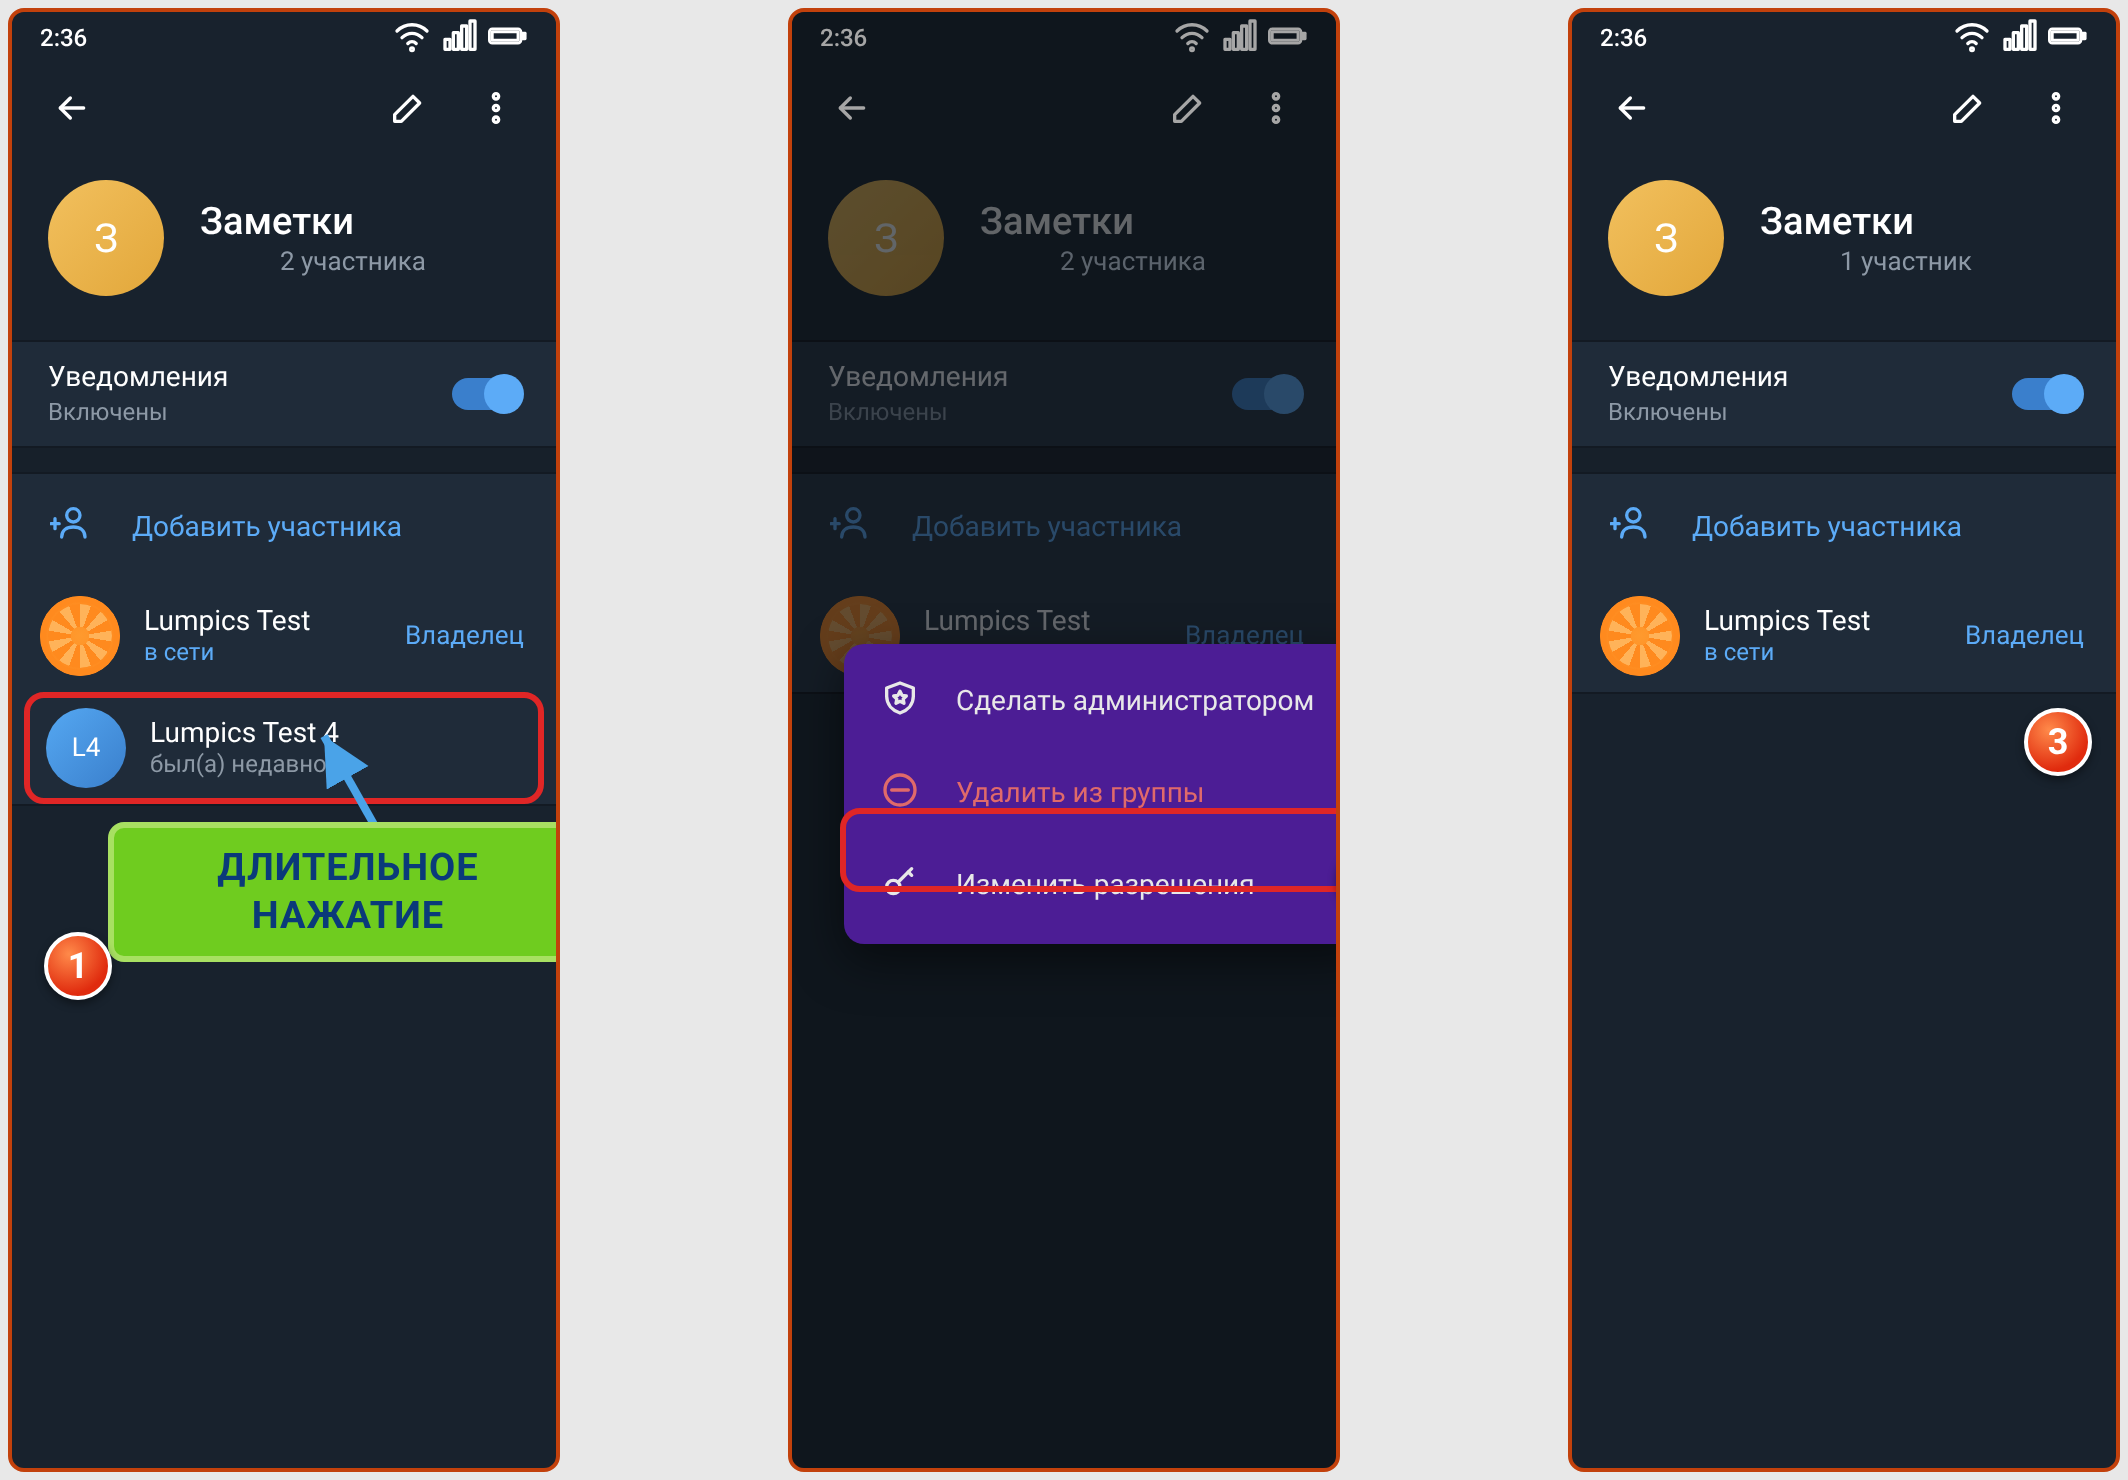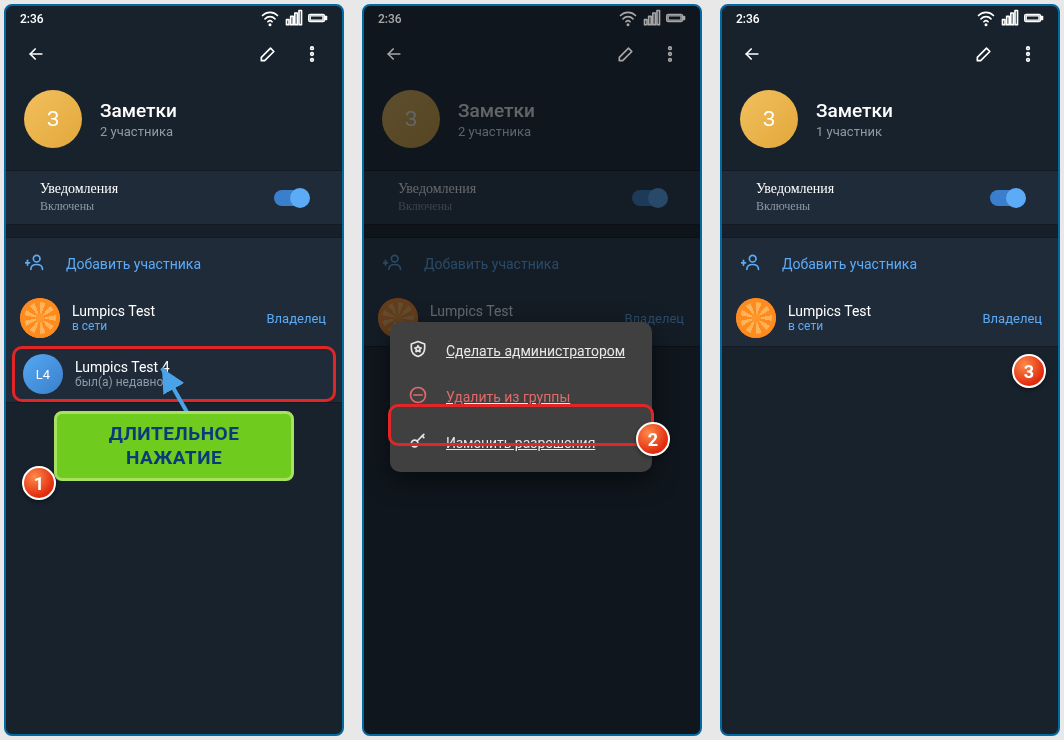--- a/index.html
+++ b/index.html
@@ -6,25 +6,25 @@
   body {
     background: #e8e8e8;
     font-family: -apple-system, BlinkMacSystemFont, "Segoe UI", Roboto, Arial, sans-serif;
     width: 1064px;
     height: 740px;
     display: flex;
     justify-content: space-between;
     padding: 4px;
   }
   .phone {
-    width: 340px;
+    width: 276px;
     height: 732px;
     background: #18222d;
     border-radius: 8px;
-    border: 2px solid #0369a1;
+    border: 2px solid #c2410c;
     overflow: hidden;
     position: relative;
     color: #e8e8e8;
   }
   .dimmed-overlay {
     position: absolute;
     inset: 0;
     background: rgba(0,0,0,0.35);
     z-index: 5;
     pointer-events: none;
@@ -69,31 +69,30 @@
     height: 58px;
     border-radius: 50%;
     background: linear-gradient(135deg, #f2c05e, #e2a73a);
     display: flex;
     align-items: center;
     justify-content: center;
     color: #fff;
     font-size: 20px;
   }
   .group-title { font-size: 19px; font-weight: 500; color: #fff; margin-bottom: 2px; }
-  .group-subtitle { font-size: 13px; color: #8d99a6; }
+  .group-subtitle { font-size: 13px; color: #8d99a6; margin-left: 40px; }
   .section {
     background: #1f2b39;
     border-top: 1px solid #131a23;
     border-bottom: 1px solid #131a23;
   }
   .notif-row {
     display: flex;
     align-items: center;
-    padding: 10px 34px;
-    font-family: Liberation Serif, serif;
+    padding: 10px 18px;
   }
   .notif-text .t1 { font-size: 14px; color: #fff; margin-bottom: 2px; }
   .notif-text .t2 { font-size: 12px; color: #8d99a6; }
   .notif-row .spacer { flex: 1; }
   .toggle {
     width: 34px;
     height: 16px;
     background: #3a7fcc;
     border-radius: 8px;
     position: relative;
@@ -195,26 +194,25 @@
     font-weight: 700;
     font-size: 18px;
     z-index: 25;
     box-shadow: 0 2px 4px rgba(0,0,0,0.4);
   }
   .context-menu {
     position: absolute;
     left: 26px;
     top: 316px;
     width: 262px;
-    background: #404040;
+    background: #4c1d95;
     border-radius: 10px;
     box-shadow: 0 8px 24px rgba(0,0,0,0.5);
     padding: 6px 0;
     z-index: 10;
-    text-decoration: underline;
   }
   .ctx-item {
     display: flex;
     align-items: center;
     gap: 18px;
     padding: 11px 18px;
     font-size: 14px;
     color: #e8e8e8;
   }
   .ctx-item.danger { color: #e06a6a; }

